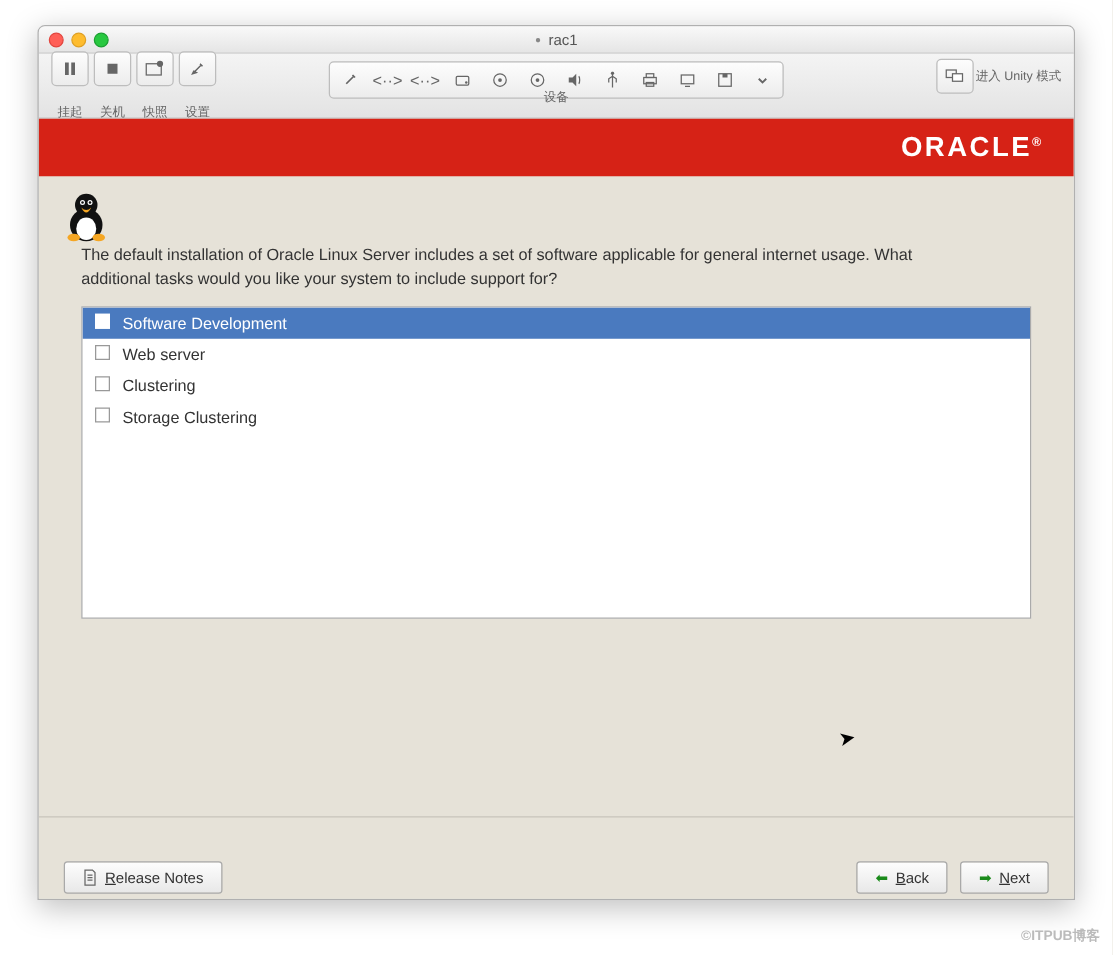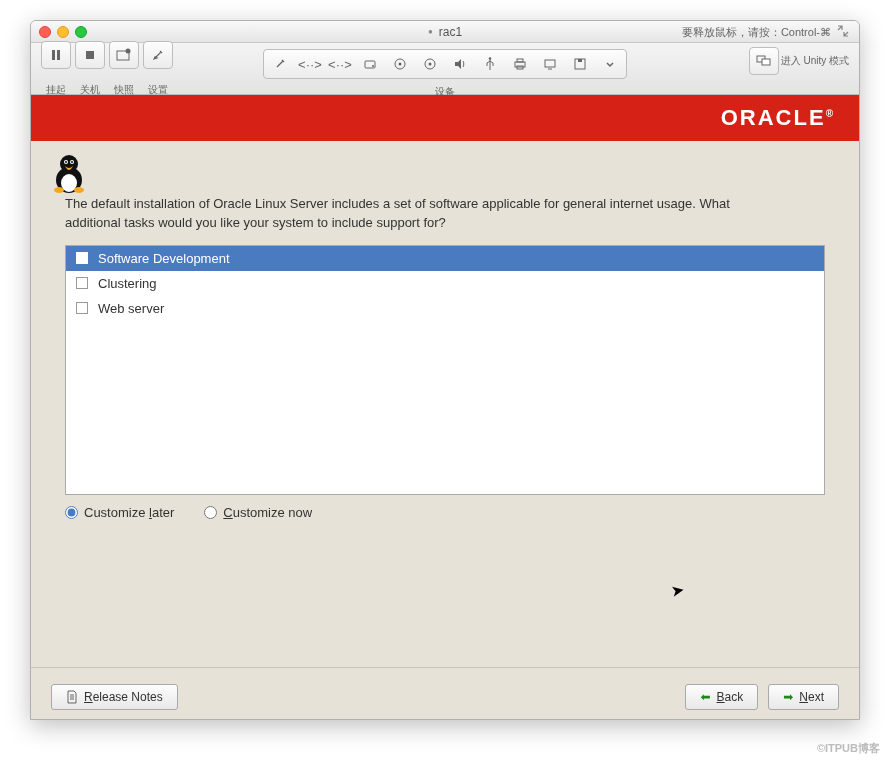--- a/index.html
+++ b/index.html
@@ -75,21 +75,21 @@
   border:1px solid #bdbdbd; border-radius:4px;
   background:linear-gradient(to bottom,#fdfdfd,#ececec);
   padding:2px;
 }
 .dev-btn {
   width:28px; height:24px;
   display:flex; align-items:center; justify-content:center;
   color:#666;
 }
 .dev-label {
-  position:absolute; left:50%; top:42px; transform:translateX(-50%);
+  position:absolute; left:50%; top:28px; transform:translateX(-50%);
   font-size:10px; color:#666;
 }
 .unity-area {
   position:absolute; right:10px; top:4px;
   display:flex; flex-direction:row; align-items:center; gap:2px;
 }
 .unity-label { font-size:10px; color:#666; }
 
 
 .installer {
@@ -117,45 +117,45 @@
   color:#333;
 }
 .intro { font-size:13px; line-height:1.45; margin-bottom:12px; max-width:720px; }
 .list-box {
   background:#fff;
   border:1px solid #aaa;
   height:250px;
   overflow:hidden;
 }
 .list-row {
-  display:flex; align-items:center;
+  display:flex; align-items:flex-start;
   padding:5px 10px; gap:10px;
   font-size:13px;
 }
 .list-row .chk {
   width:12px; height:12px; border:1px solid #999; background:#fff;
   display:inline-block;
 }
 .list-row.selected {
   background:#4a7abf; color:#fff;
 }
 .list-row.selected .chk { border-color:#fff; background:#fff; }
 .below-text { margin-top:22px; font-size:13px; line-height:1.45; max-width:720px; }
 .radio-row { margin-top:10px; display:flex; gap:30px; align-items:center; font-size:13px; }
 .radio-row label { display:flex; align-items:center; gap:6px; }
 .radio-row input[type=radio] { accent-color:#4a7abf; }
 .underline-letter { text-decoration:underline; }
 
 .footer {
   position:absolute; left:0; right:0; bottom:0;
-  height:52px;
+  height:66px;
   border-top:1px solid #c8c4ba;
   background:#e6e2d8;
-  display:flex; align-items:flex-start;
-  padding:16px 20px;
+  display:flex; align-items:flex-end;
+  padding:4px 20px;
 }
 .footer .spacer { flex:1; }
 .wiz-btn {
   border:1px solid #a9a9a9;
   border-radius:3px;
   background:linear-gradient(to bottom,#fdfdfd,#e8e8e8);
   padding:5px 14px;
   font-size:12px; color:#333;
   display:flex; align-items:center; gap:6px;
   margin-left:10px;
@@ -182,28 +182,20 @@
 
   <div class="titlebar">
     <div class="traffic-lights">
       <div class="tl red"></div>
       <div class="tl yellow"></div>
       <div class="tl green"></div>
     </div>
     <div class="titlebar-center">
       <span class="bullet">●</span>
       <span>rac1</span>
-    </div>
-    <div class="titlebar-right">
-      <span>要释放鼠标，请按：Control-⌘</span>
-      <span class="expand-icon">
-        <svg width="12" height="12" viewBox="0 0 12 12">
-            <path d="M1 5 L5 1 M1 1h4v4 M11 7 L7 11 M11 11h-4v-4" stroke="#888" stroke-width="1.2" fill="none"></path>
-          </svg>
-      </span>
     </div>
   </div>
 
   <div class="vm-toolbar">
 
     <div class="tb-col">
       <div class="tb-btn">
         <svg width="14" height="14" viewBox="0 0 14 14">
             <rect x="3" y="2" width="3" height="10" fill="#666"></rect>
             <rect x="8" y="2" width="3" height="10" fill="#666"></rect>
@@ -343,39 +335,33 @@
     <div class="content">
       <p class="intro">The default installation of Oracle Linux Server includes a set of software applicable for general internet usage. What additional tasks would you like your system to include support for?</p>
 
       <div class="list-box">
         <div class="list-row selected">
           <span class="chk"></span>
           <span>Software Development</span>
         </div>
         <div class="list-row">
           <span class="chk"></span>
-          <span>Clustering</span>
+          <span>Web server</span>
         </div>
         <div class="list-row">
           <span class="chk"></span>
-          <span>Web server</span>
-        </div>
-      </div>
-
-
-      <div class="radio-row">
-        <label>
-          <input type="radio" name="cust" checked="" style="">
-          <span>Customize <span class="underline-letter">l</span>ater</span>
-        </label>
-        <label>
-          <input type="radio" name="cust" style="">
-          <span><span class="underline-letter">C</span>ustomize now</span>
-        </label>
-      </div>
+          <span>Clustering</span>
+        </div>
+        <div class="list-row">
+          <span class="chk"></span>
+          <span>Storage Clustering</span>
+        </div>
+      </div>
+
+
     </div>
 
     <div class="cursor">➤</div>
 
     <div class="footer">
       <button class="wiz-btn">
         <svg width="12" height="14" viewBox="0 0 12 14">
             <path d="M2 1h6l2 2v10H2z" fill="none" stroke="#666"></path>
             <path d="M4 5h4M4 7h4M4 9h4" stroke="#666"></path>
           </svg>

